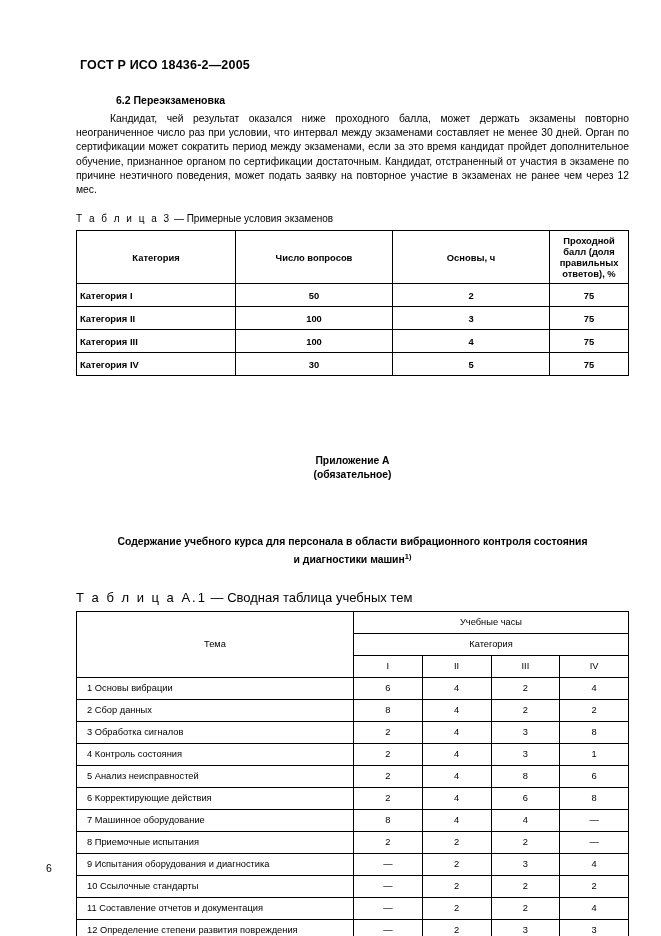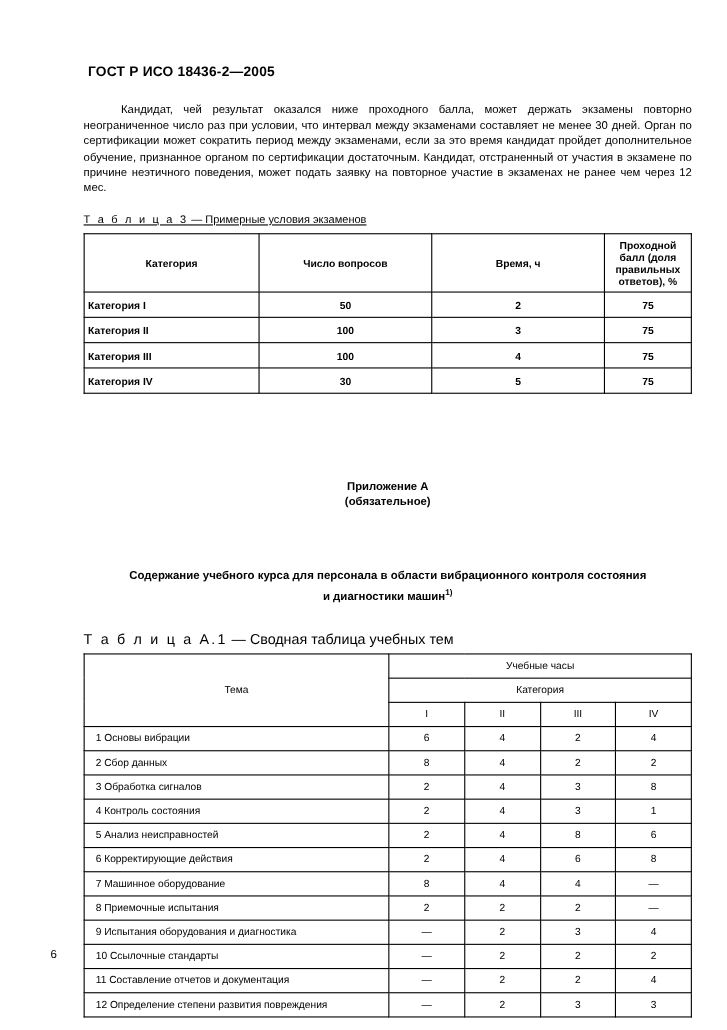--- a/index.html
+++ b/index.html
@@ -37,21 +37,20 @@
   .body-text {
     font-size: 10.3px;
     line-height: 14.2px;
     text-align: justify;
     margin: 0;
     text-indent: 34px;
   }
   .table-caption {
     font-size: 10px;
     margin: 16px 0 6px 0;
-    text-decoration: underline;
   }
   .sp {
     letter-spacing: 2px;
   }
   table.grid {
     border-collapse: collapse;
     width: 100%;
     table-layout: fixed;
   }
   table.grid td, table.grid th {
@@ -117,33 +116,34 @@
     font-size: 10.5px;
   }
 </style>
 </head>
 <body>
 
 <div class="page">
 
   <div class="doc-header">ГОСТ Р ИСО 18436-2—2005</div>
 
+  <div class="section-title">6.2  Переэкзаменовка</div>
 
   <p class="body-text">Кандидат, чей результат оказался ниже проходного балла, может держать экзамены повторно неограниченное число раз при условии, что интервал между экзаменами составляет не менее 30 дней. Орган по сертификации может сократить период между экзаменами, если за это время кандидат пройдет дополнительное обучение, признанное органом по сертификации достаточным. Кандидат, отстраненный от участия в экзамене по причине неэтичного поведения, может подать заявку на повторное участие в экзаменах не ранее чем через 12 мес.</p>
 
   <div class="table-caption">
     <span class="sp">Т а б л и ц а  3</span><span> — Примерные условия экзаменов</span>
   </div>
 
   <table class="grid t3">
     <tbody>
         <tr>
       <td class="c0">Категория</td>
       <td class="c1">Число вопросов</td>
-      <td class="c2">Время, ч</td>
+      <td class="c2">Основы, ч</td>
       <td>Проходной балл (доля правильных ответов), %</td>
     </tr>
     <tr>
       <td class="left c0">Категория I</td>
       <td class="c1">50</td>
       <td class="c2">2</td>
       <td>75</td>
     </tr>
     <tr>
       <td class="left c0">Категория II</td>

